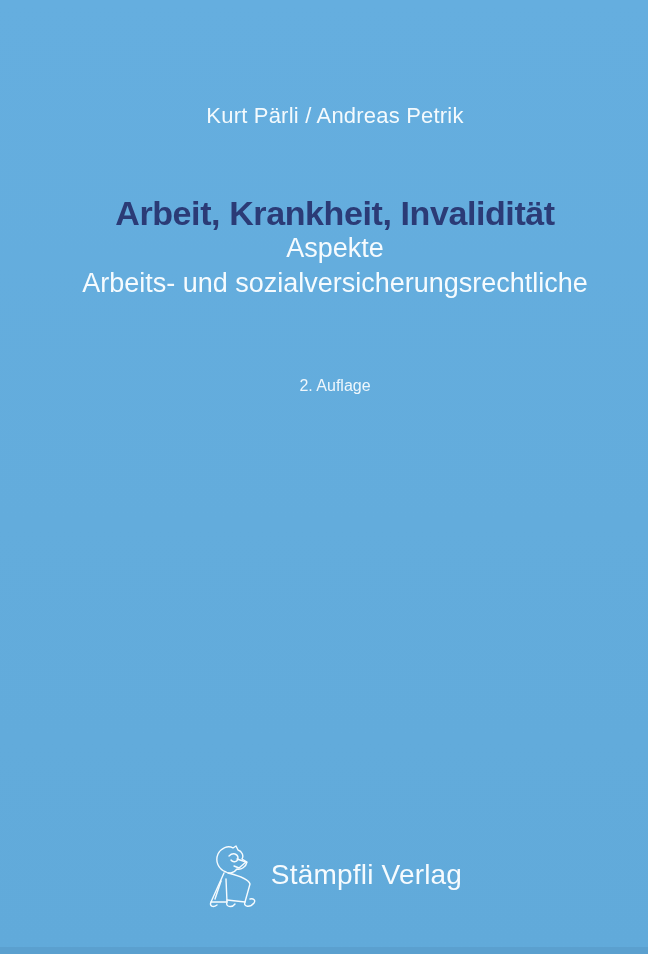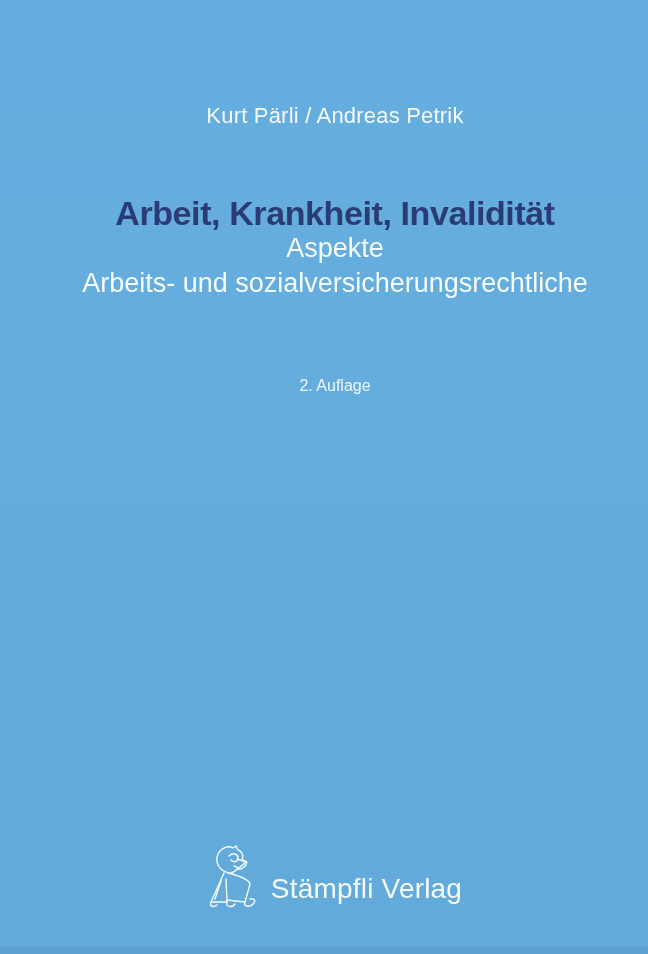--- a/index.html
+++ b/index.html
@@ -53,21 +53,21 @@
     color: #EFF7FC;
     font-weight: 400;
     margin-top: 34px;
   }
   .publisher {
     position: absolute;
     left: 22px;
     right: 0;
     top: 845px;
     display: flex;
-    align-items: flex-end;
+    align-items: center;
     justify-content: center;
     gap: 13px;
   }
   .logo-box {
     width: 50px;
     height: 66px;
     flex: 0 0 auto;
   }
   .logo-box svg {
     display: block;

